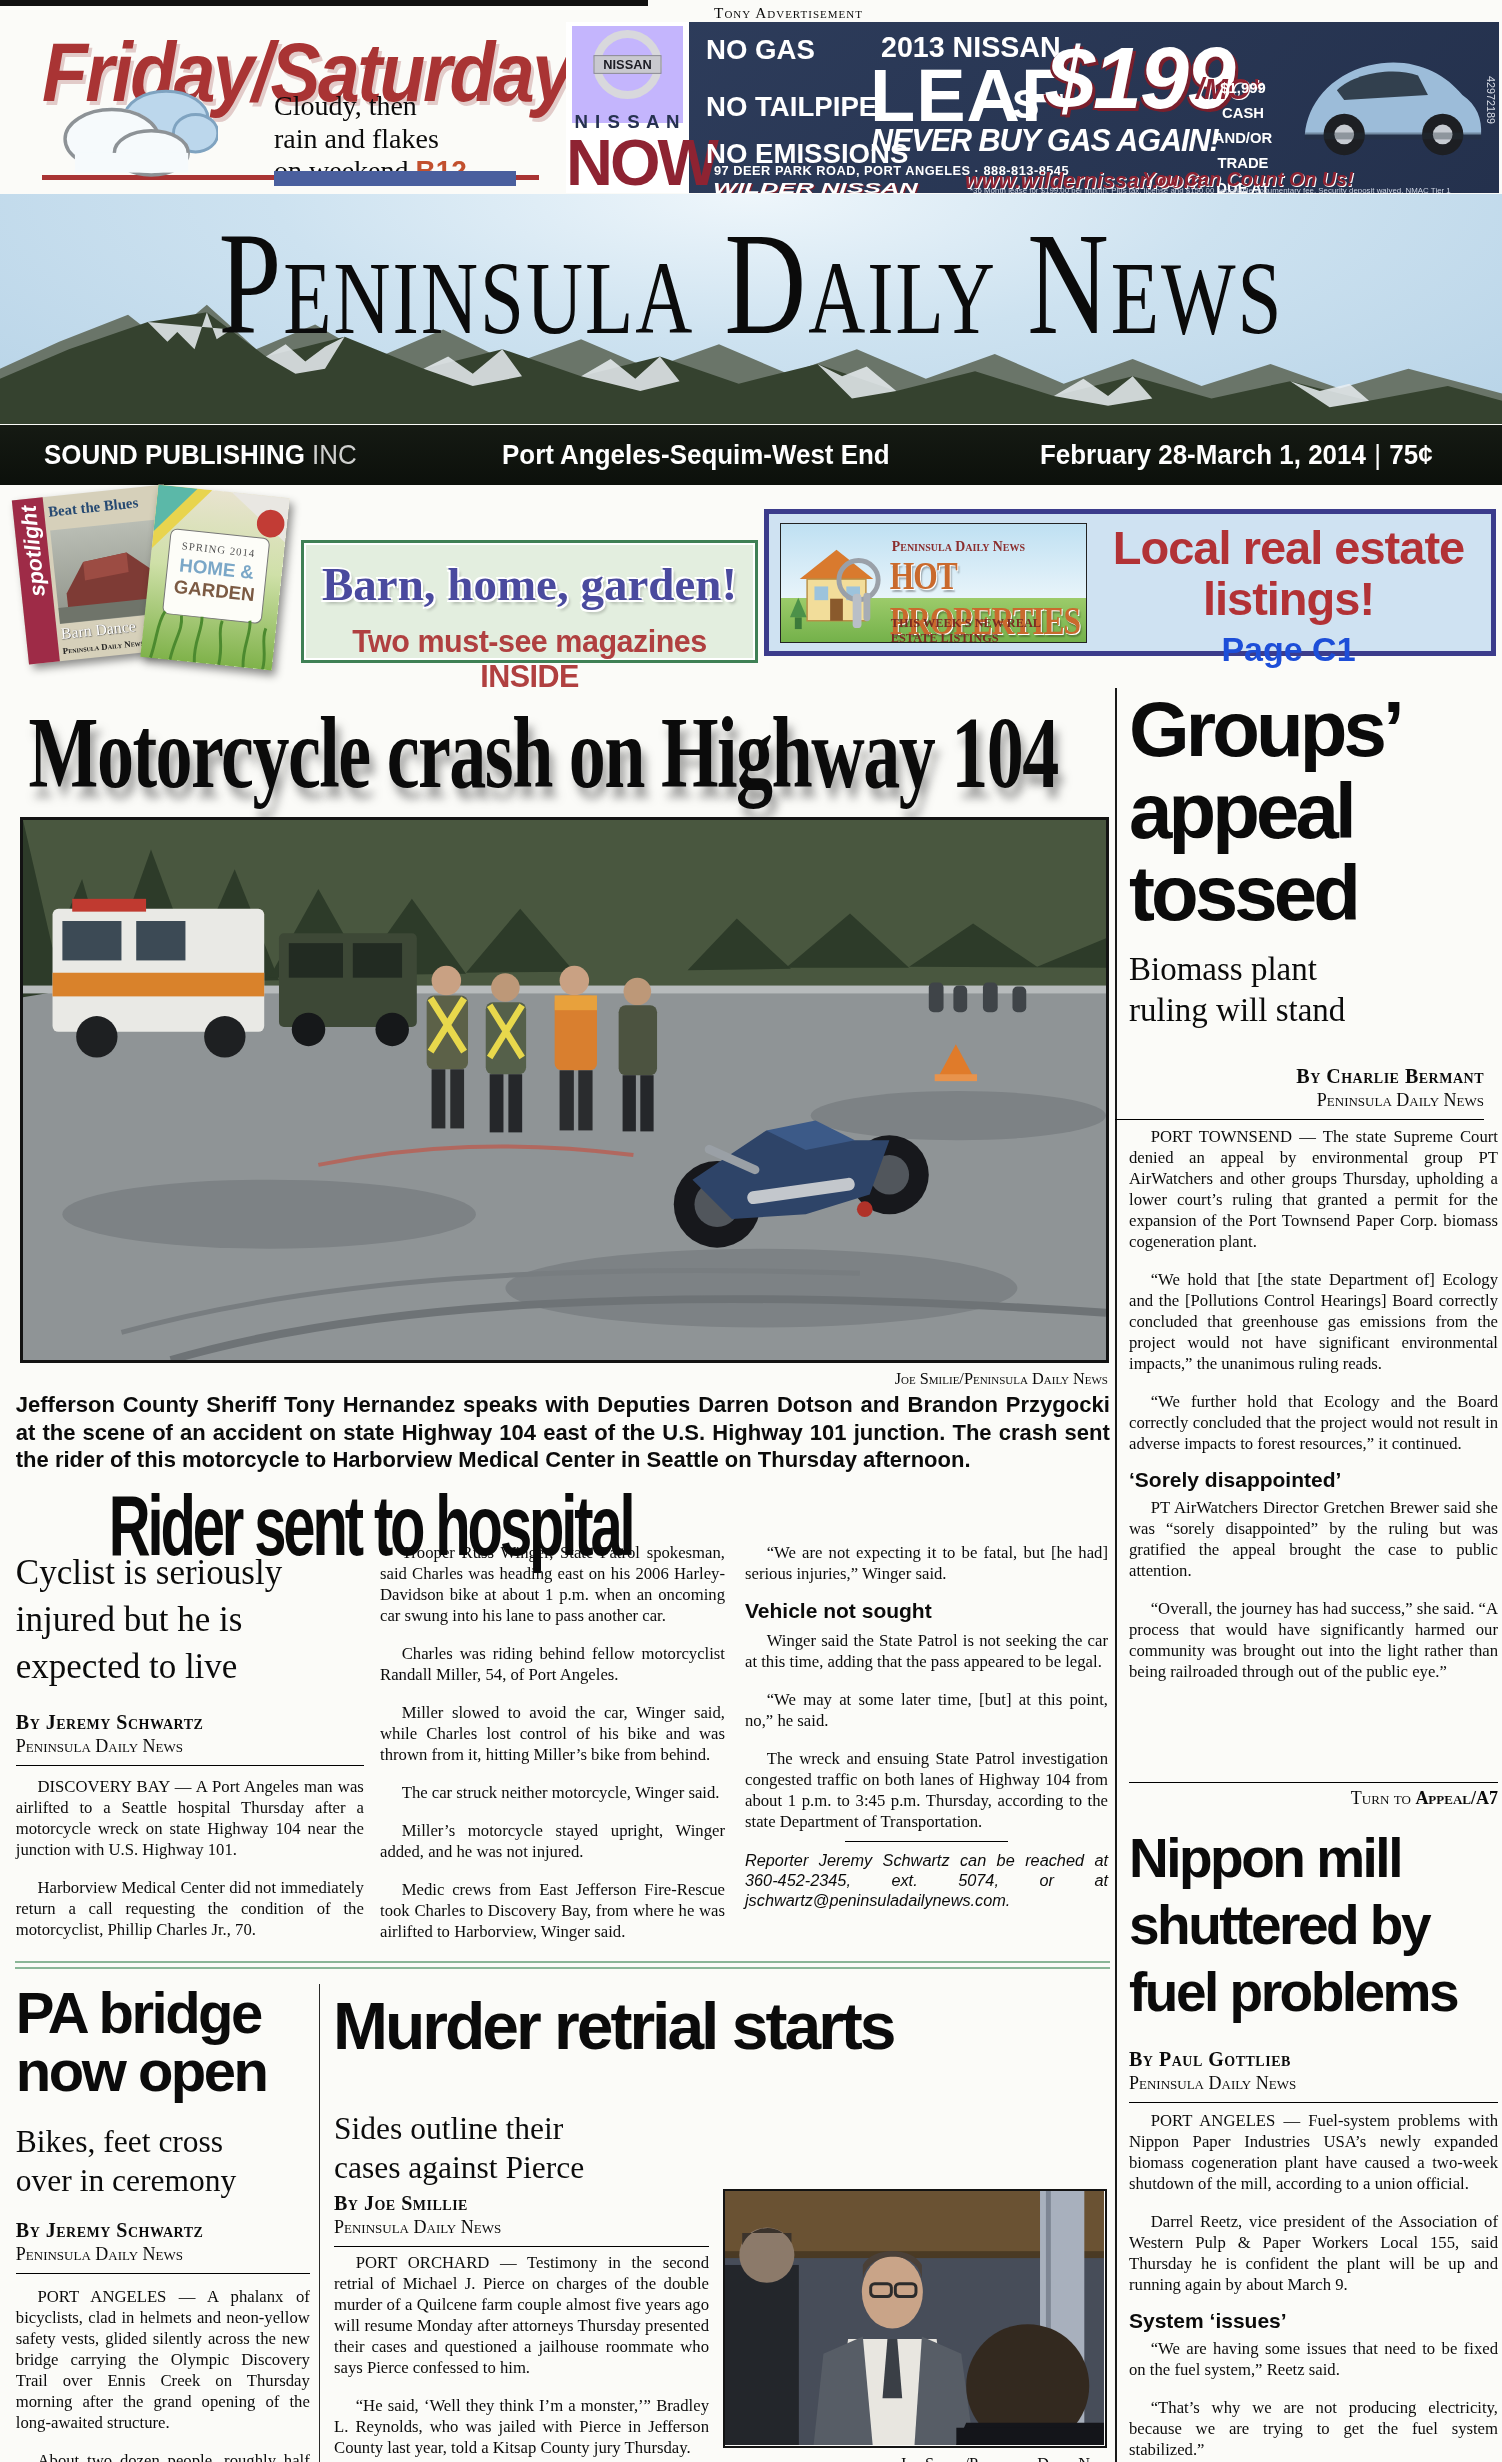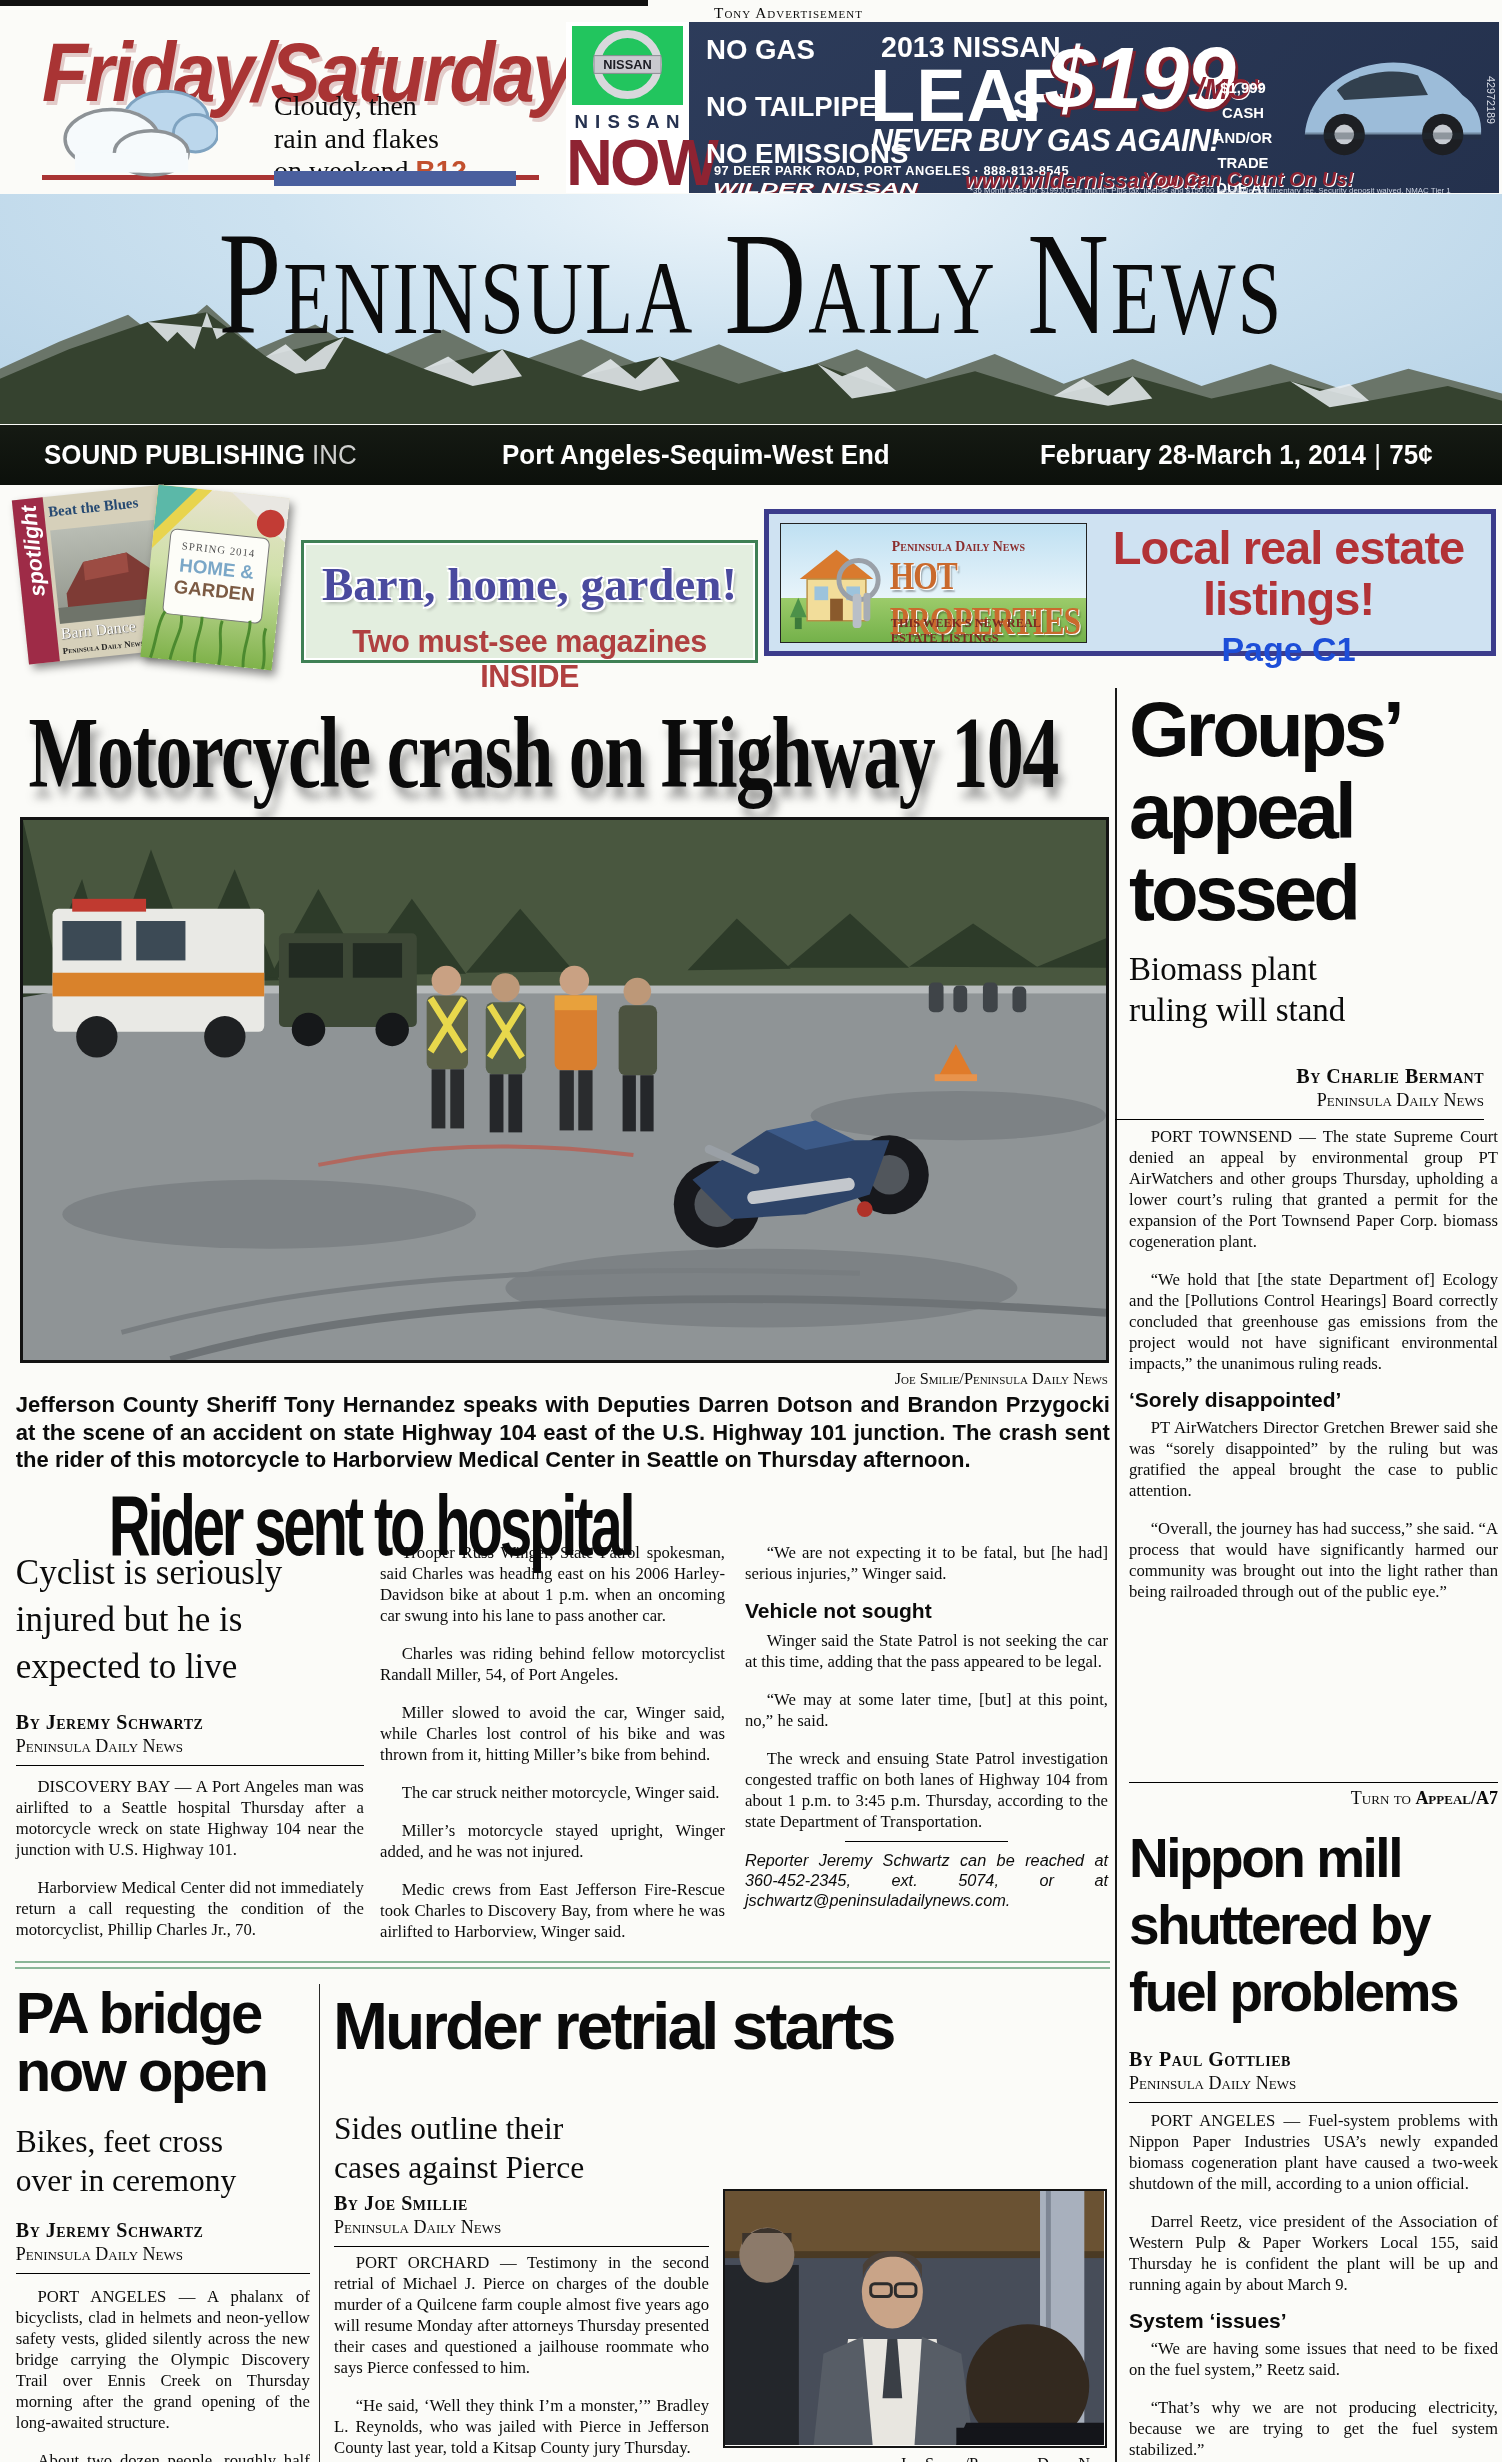--- a/index.html
+++ b/index.html
@@ -88,21 +88,21 @@
     <div><span>on weekend</span>
       <b class="sans" style="color:#c2502e;">B12</b></div>
   </div>
   <div class="abs" style="left:274px;top:171px;width:242px;height:14.8px;background:#4a5f9e;"></div>
 
   <div class="abs paidad" style="left:616px;top:3.9px;width:345px;">Tony Advertisement</div>
 
   <div class="abs nissan" style="left:566px;top:21.7px;width:933px;height:171px;">
 
     <div class="abs" style="left:0;top:0;width:123px;height:171px;background:#fff;">
-      <div class="abs" style="left:5.9px;top:3.9px;width:111px;height:79px;background:#22c55e;">
+      <div class="abs" style="left:5.9px;top:3.9px;width:111px;height:97px;background:#c4b5fd;">
         <svg class="abs" style="left:21px;top:4.9px;" width="69" height="69" viewBox="0 0 140 140">
           <circle cx="70" cy="70" r="62" fill="none" stroke="#d8d8dc" stroke-width="16"></circle>
           <rect x="2" y="52" width="136" height="36" fill="#c9c9cf" stroke="#8a8a92" stroke-width="2"></rect>
           <text x="70" y="79" text-anchor="middle" font-family="Liberation Sans, sans-serif" font-size="26" font-weight="bold" fill="#1c1c24">NISSAN</text>
         </svg>
       </div>
       <div class="abs nv" style="left:0;top:89px;width:123px;text-align:center;color:#263250;font-size:18.7px;letter-spacing:1px;">N I S S A N</div>
       <div class="abs nv" style="left:0;top:103px;width:123px;text-align:center;color:#8e2332;font-size:65px;letter-spacing:-3px;">NOW</div>
     </div>
 
@@ -453,20 +453,21 @@
     <div>Biomass plant</div>
     <div>ruling will stand</div>
   </div>
   <div class="abs bylineblock" style="left:1115px;top:1065px;width:369px;text-align:right;">
     <div class="byline">By Charlie Bermant</div>
     <div class="publine">Peninsula Daily News</div>
   </div>
   <div class="abs bodytext" style="left:1129px;top:1126px;width:369px;">
     <p>PORT TOWNSEND — The state Supreme Court denied an appeal by environmental group PT AirWatchers and other groups Thursday, upholding a lower court’s ruling that granted a permit for the expansion of the Port Townsend Paper Corp. biomass cogeneration plant.</p>
     <p>“We hold that [the state Department of] Ecology and the [Pollutions Control Hearings] Board correctly concluded that greenhouse gas emissions from the project would not have significant environmental impacts,” the unanimous ruling reads.</p>
+    <p>“We further hold that Ecology and the Board correctly concluded that the project would not result in adverse impacts to forest resources,” it continued.</p>
     <div class="bsub">‘Sorely disappointed’</div>
     <p>PT AirWatchers Director Gretchen Brewer said she was “sorely disappointed” by the ruling but was gratified the appeal brought the case to public attention.</p>
     <p>“Overall, the journey has had success,” she said. “A process that would have significantly harmed our community was brought out into the light rather than being railroaded through out of the public eye.”</p>
   </div>
   <div class="abs turnline" style="left:1129px;top:1782px;width:369px;"><span>Turn to </span><b>Appeal</b><b>/A7</b></div>
 
   <div class="abs h-nippon" style="left:1129px;top:1825px;width:369px;">
     <div>Nippon mill</div>
     <div>shuttered by</div>
     <div>fuel problems</div>

